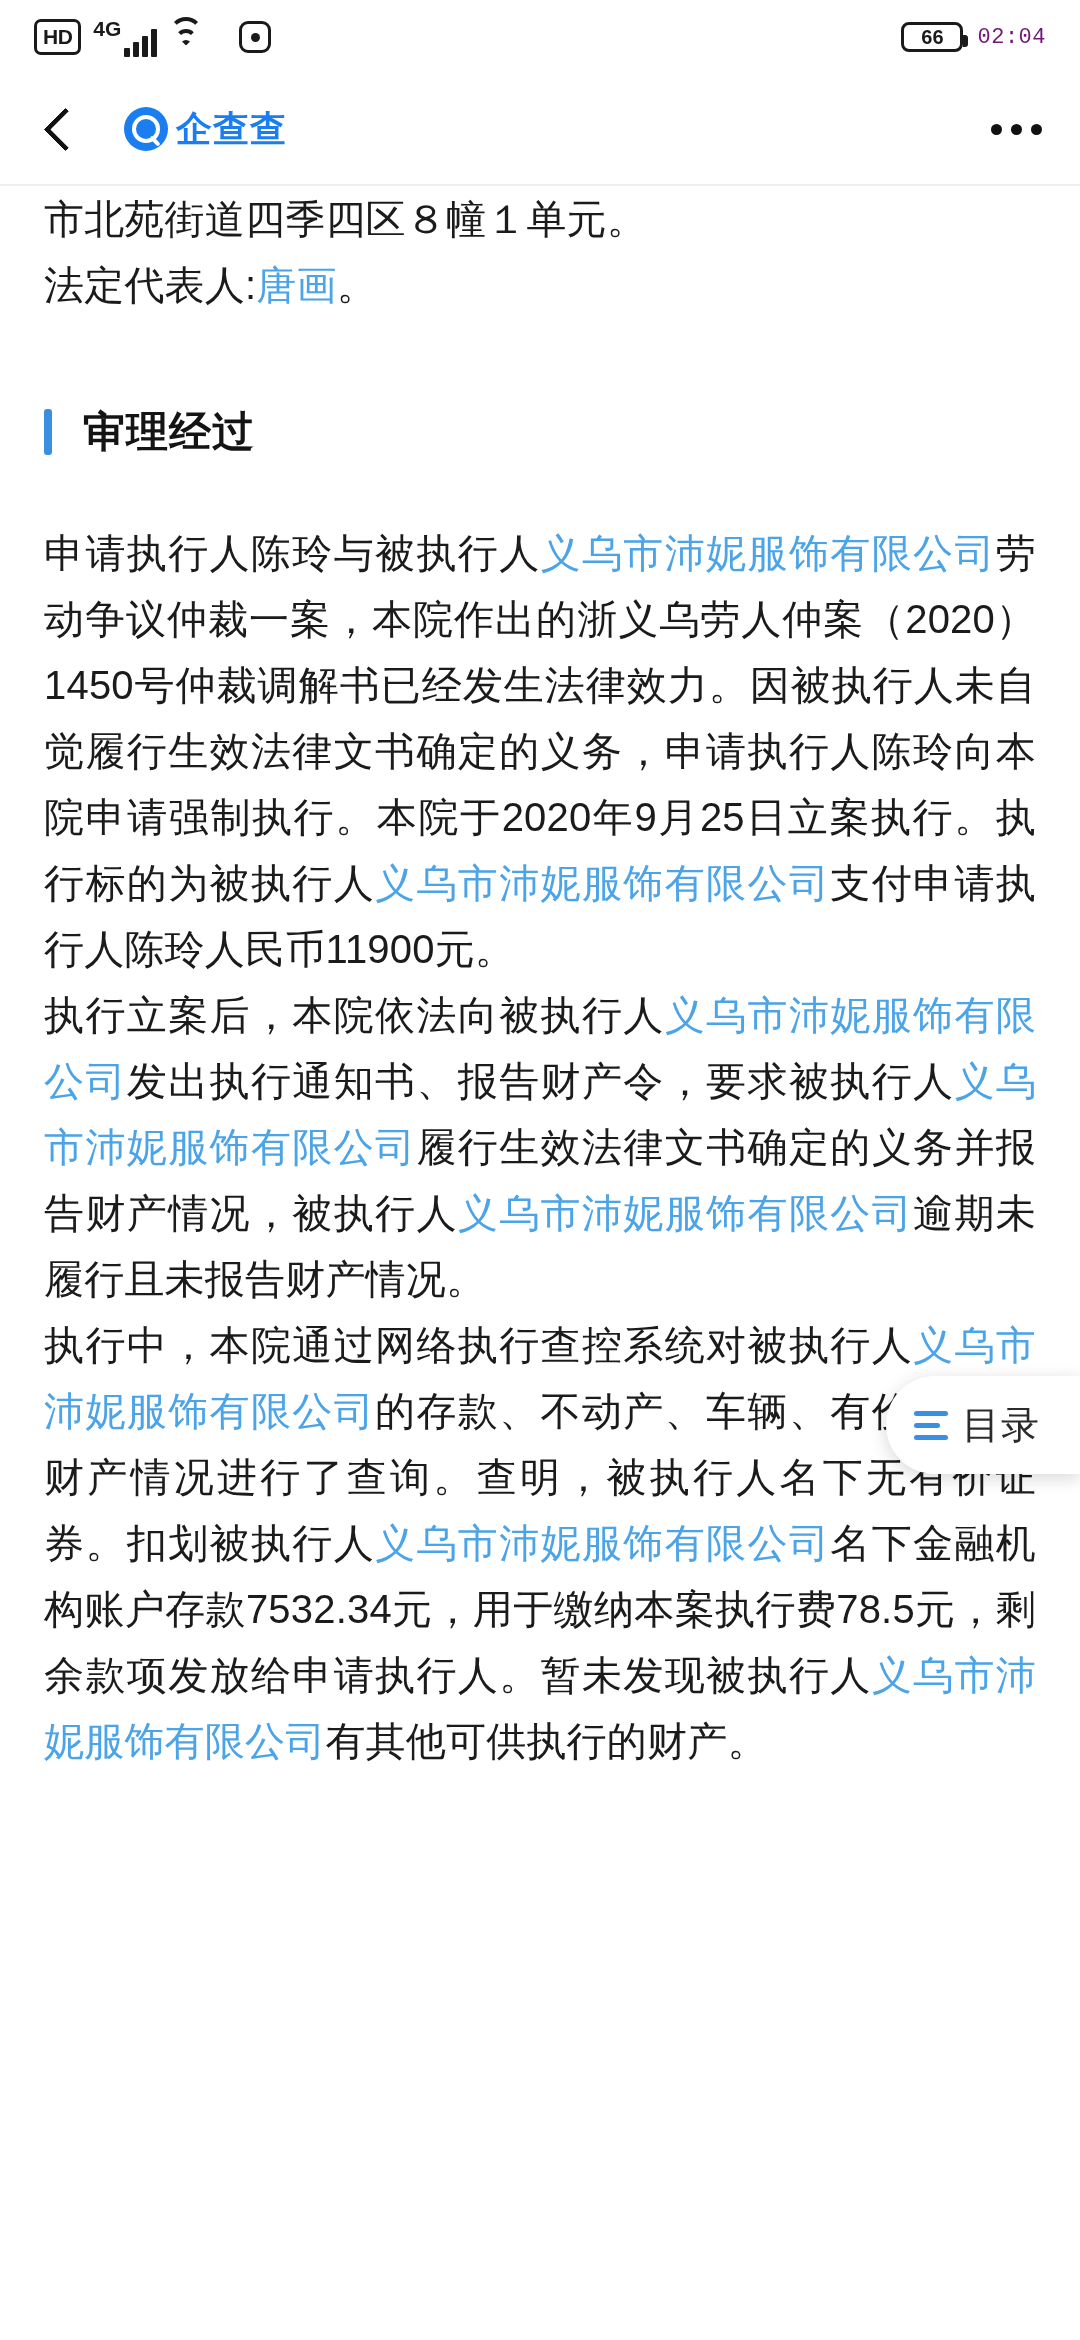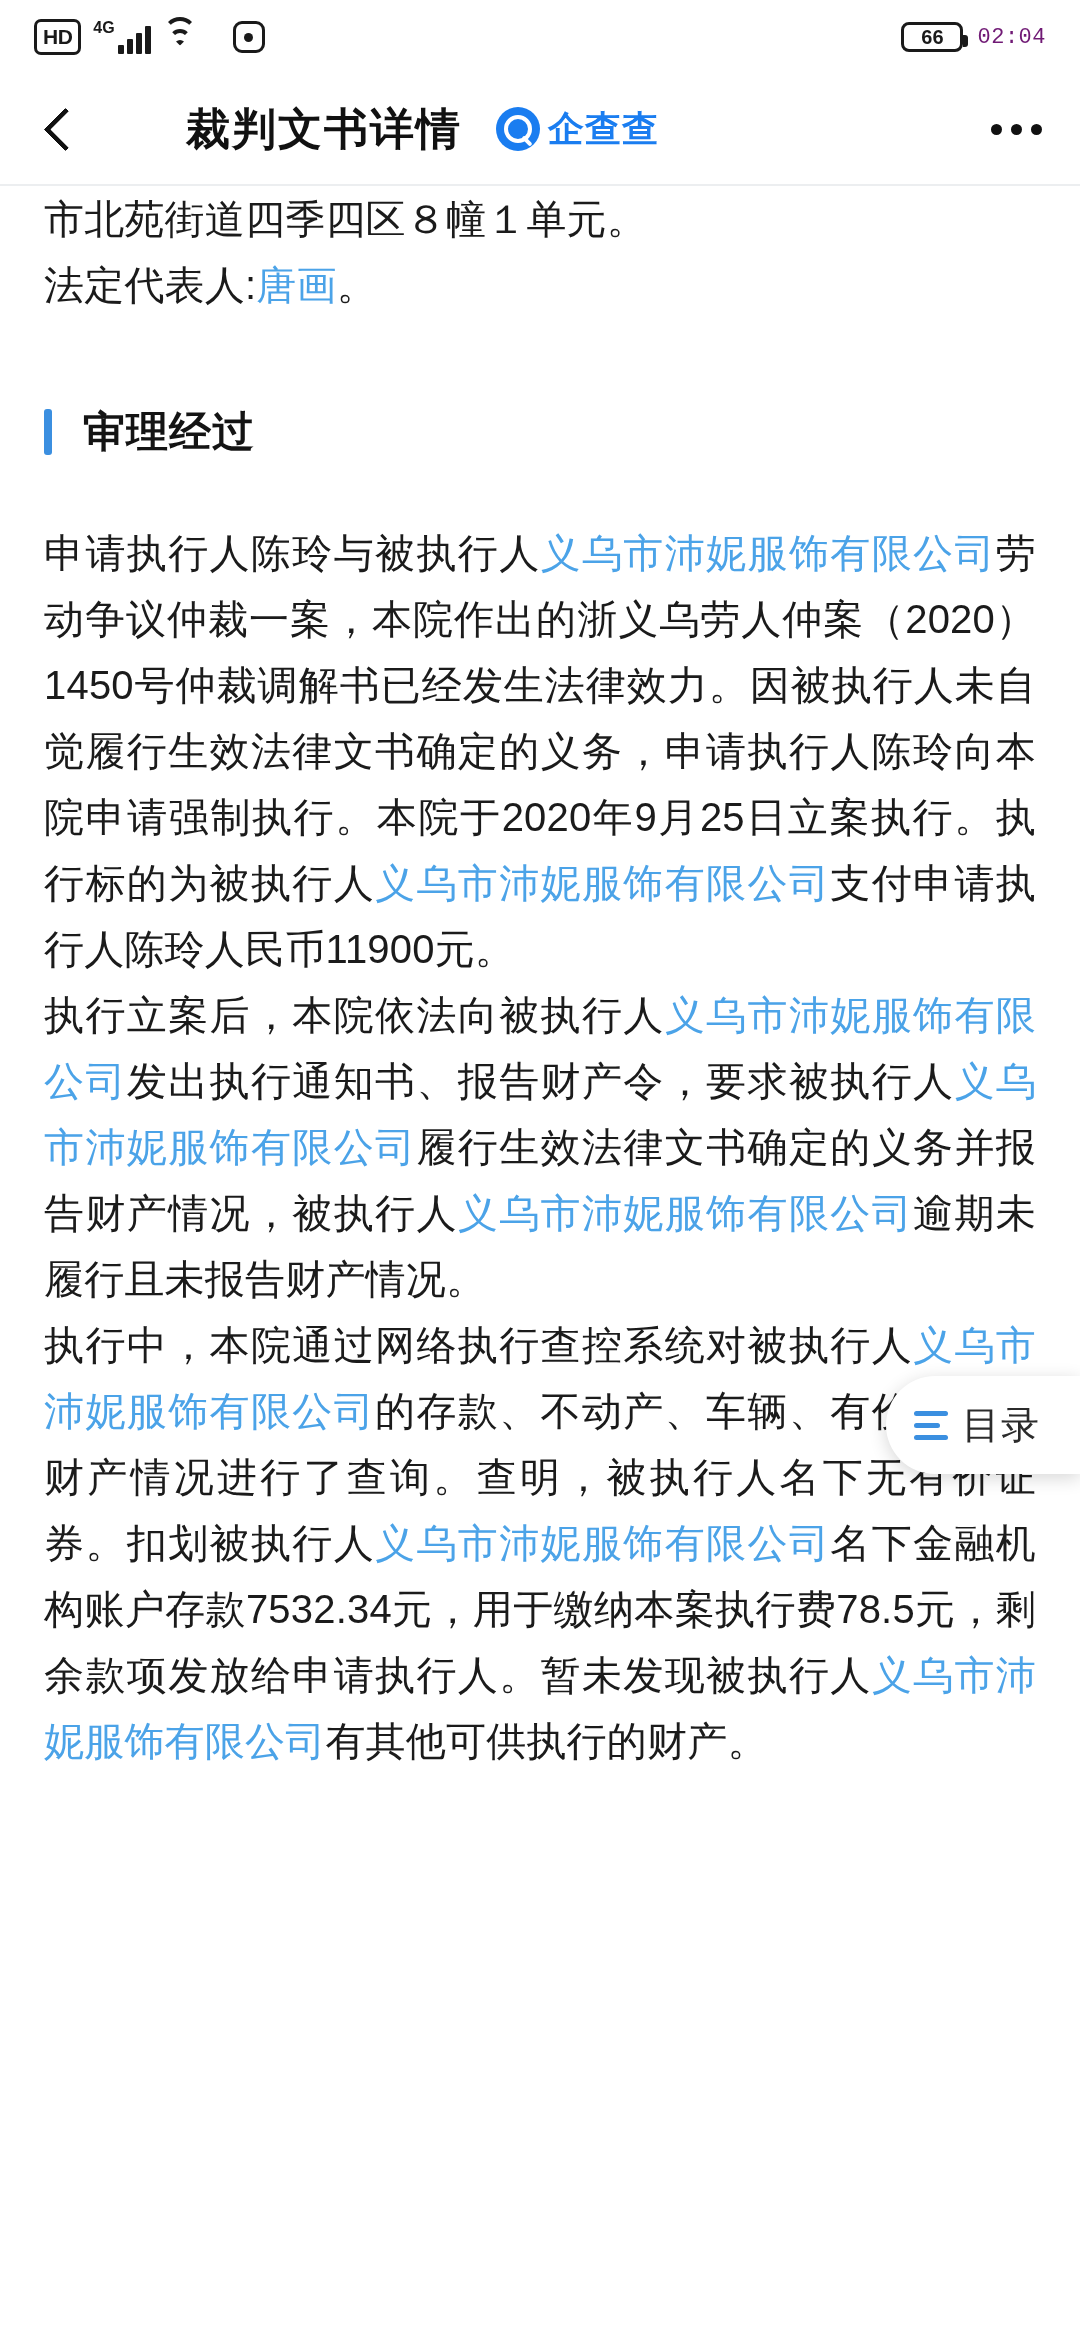--- a/index.html
+++ b/index.html
@@ -31,21 +31,21 @@
     border: 3px solid #1a1a1a;
     border-radius: 7px;
     font-size: 21px;
     font-weight: bold;
     line-height: 1;
     padding: 4px 6px 5px 6px;
     color: #1a1a1a;
     letter-spacing: -0.5px;
   }
   .net-group { display: flex; align-items: flex-end; gap: 3px; }
-  .net-label { font-size: 16px; font-weight: bold; color: #1a1a1a; line-height: 1; margin-bottom: 18px; }
+  .net-label { font-size: 21px; font-weight: bold; color: #1a1a1a; line-height: 1; margin-bottom: 18px; }
   .bars { display: flex; align-items: flex-end; gap: 3px; height: 30px; }
   .bars i { display: block; width: 6px; background: #1a1a1a; border-radius: 1px; }
   .bars i:nth-child(1) { height: 9px; }
   .bars i:nth-child(2) { height: 15px; }
   .bars i:nth-child(3) { height: 21px; }
   .bars i:nth-child(4) { height: 28px; }
   .wifi { width: 34px; height: 28px; position: relative; }
   .wifi span {
     position: absolute;
     left: 50%;
@@ -255,21 +255,20 @@
         </span>
     </div>
     <div class="sb-right">
       <span class="battery">66</span>
       <span class="clock">02:04</span>
     </div>
   </div>
 
   <div class="titlebar">
     <div class="back-arrow"></div>
-    <div class="page-title">裁判文书详情</div>
     <div class="brand">
       <span class="brand-mark"></span>
       <span class="brand-text">企查查</span>
     </div>
     <div class="more-dots">
         <i></i>
         <i></i>
         <i></i>
       </div>
   </div>

